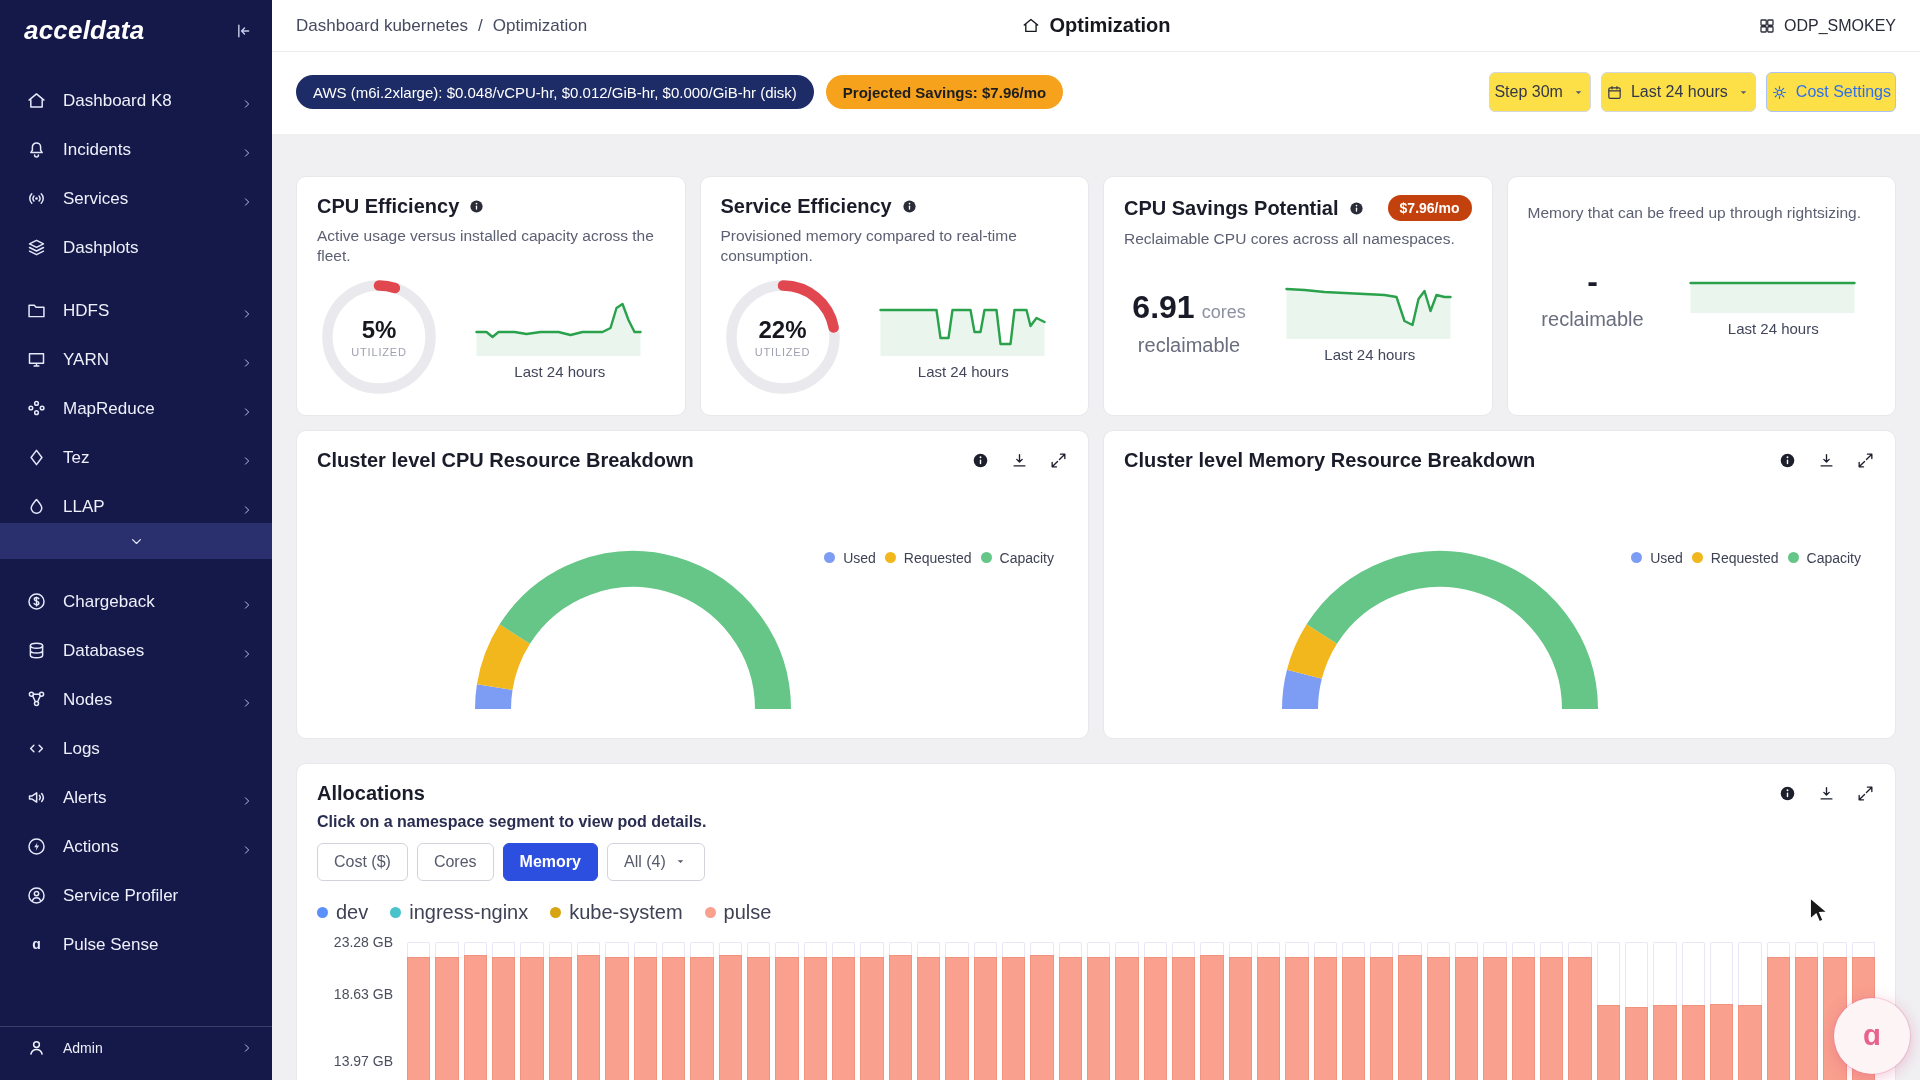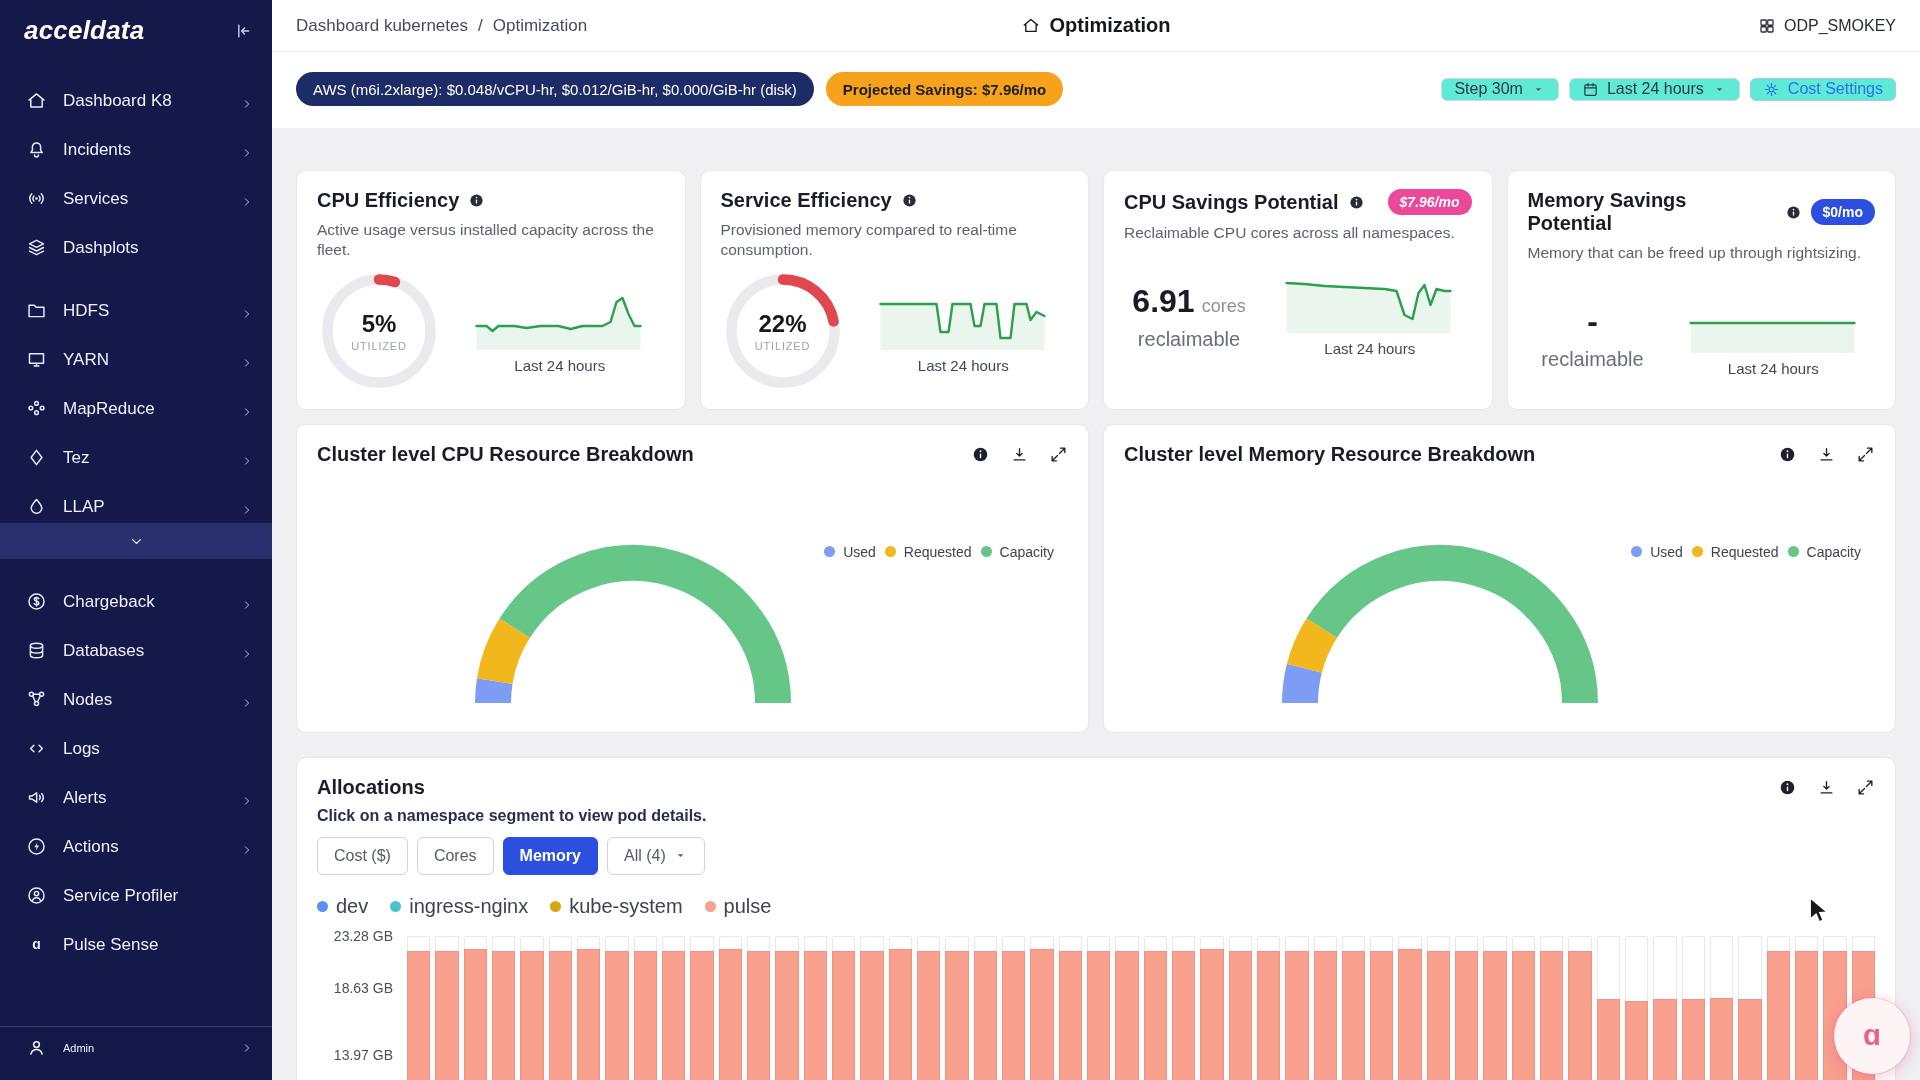--- a/index.html
+++ b/index.html
@@ -14,54 +14,54 @@
   .icon { display:inline-flex; }
   .icon svg { width:100%; height:100%; display:block; }
   .collapse { width:20px; height:20px; color:#c9cdeb; cursor:pointer; }
   .nav { flex:1; overflow:hidden; padding-top:4px; }
   .nav-item { display:flex; align-items:flex-end; gap:16px; height:49px; padding:0 18px 0 26px; font-size:17px; color:#eef0fb; cursor:pointer; }
   .nav-item.gap { margin-top:14px; }
   .nav-item .nav-ic { width:21px; height:21px; color:#e6e9fa; flex:none; }
   .nav-item .chev { margin-left:auto; width:14px; height:14px; color:#b7bcdf; }
   .expander { height:36px; margin:6px 0 4px; background:#2a2f6e; display:flex; align-items:center; justify-content:center; cursor:pointer; }
   .expander .icon { width:17px; height:17px; color:#e6e9fa; }
-  .admin-row { margin-top:auto; border-top:1px solid rgba(255,255,255,.16); height:54px; display:flex; align-items:center; gap:16px; padding:0 18px 12px 26px; font-size:11px; color:#eef0fb; cursor:pointer; }
+  .admin-row { margin-top:auto; border-top:1px solid rgba(255,255,255,.16); height:54px; display:flex; align-items:center; gap:16px; padding:0 18px 12px 26px; font-size:14px; color:#eef0fb; cursor:pointer; }
   .admin-row .nav-ic { width:21px; height:21px; }
   .admin-row .chev { margin-left:auto; width:14px; height:14px; color:#b7bcdf; }
 
   
   .main { position:absolute; left:272px; right:0; top:0; bottom:0; display:flex; flex-direction:column; }
   .topbar { height:52px; background:#fff; border-bottom:1px solid #ececf0; display:flex; align-items:center; padding:0 24px; position:relative; flex:none; }
   .breadcrumb { display:flex; gap:10px; font-size:17px; color:#474b60; }
   .crumb { cursor:pointer; }
   .page-title { position:absolute; left:50%; transform:translateX(-50%); display:flex; align-items:center; gap:9px; font-size:20px; font-weight:bold; color:#17181f; }
   .page-title .icon { width:19px; height:19px; color:#17181f; }
   .org { margin-left:auto; display:flex; align-items:center; gap:8px; font-size:16px; color:#2a2c3a; cursor:pointer; }
   .org .icon { width:18px; height:18px; }
 
   .content { flex:1; padding:0 24px; overflow:hidden; position:relative; }
   .toolbar-band { margin:0 -24px; padding:20px 24px 22px; background:#fff; display:flex; align-items:center; }
   .pills { display:flex; gap:12px; }
   .pill { height:34px; display:flex; align-items:center; padding:0 17px; border-radius:17px; font-size:15px; white-space:nowrap; }
   .pill-aws { background:#1d2c66; color:#fff; }
   .pill-sav { background:#f6a21d; color:#1e1e1e; font-weight:bold; }
   .controls { margin-left:auto; display:flex; gap:10px; }
-  .btn { height:23px; display:flex; align-items:center; gap:8px; background:#5eead4; border:1px solid #d6d7dd; border-radius:6px; padding:0 12px; font-size:16px; color:#33374a; cursor:pointer; font-family:inherit; }
+  .btn { height:40px; display:flex; align-items:center; gap:8px; background:#fde047; border:1px solid #d6d7dd; border-radius:6px; padding:0 4px; font-size:16px; color:#33374a; cursor:pointer; font-family:inherit; }
   .btn .icon { width:17px; height:17px; }
   .btn .caret { width:15px; height:15px; color:#55596c; }
   .btn-cost { color:#2f6fed; border-color:#a9c3f6; }
   .btn-cost .icon { color:#2f6fed; }
 
   .row1 { display:grid; grid-template-columns:repeat(4,1fr); gap:14px; margin-top:42px; }
   .card { background:#fff; border:1px solid #e7e7ec; border-radius:10px; padding:18px 20px 16px; }
   .title-row { display:flex; align-items:center; gap:9px; }
   .card-title { font-size:20px; font-weight:bold; color:#1a1c2a; }
   .info-ic { width:17px; height:17px; color:#2a2c38; cursor:pointer; flex:none; }
   .badge { margin-left:auto; height:26px; display:flex; align-items:center; padding:0 12px; border-radius:13px; font-size:14px; font-weight:bold; color:#fff; white-space:nowrap; }
-  .badge-green { background:#ec4899;font-style:italic; }
+  .badge-green { background:#c2410c; }
   .badge-blue { background:#2d4fe0; }
   .card-desc { margin-top:8px; font-size:15.5px; line-height:1.32; color:#5d6073; min-height:40px; }
   .card-body { display:flex; align-items:center; gap:14px; margin-top:8px; }
   .donut-wrap { position:relative; width:124px; height:124px; flex:none; }
   .donut-center { position:absolute; inset:0; display:flex; flex-direction:column; align-items:center; justify-content:center; }
   .donut-pct { font-size:24px; font-weight:bold; color:#17181f; }
   .donut-sub { font-size:11px; letter-spacing:.8px; color:#9ea1b0; margin-top:2px; }
   .spark-col { flex:1; display:flex; flex-direction:column; align-items:center; min-width:0; }
   .spark { width:100%; max-width:195px; height:64px; }
   .spark-caption { font-size:15px; color:#42465a; margin-top:5px; }
@@ -527,31 +527,20 @@
               <svg class="spark" viewBox="0 0 170 64">
                   <polygon points="2,12 20,13 40,15 60,16 80,17 100,18 112,20 120,44 128,48 134,22 140,14 146,34 152,18 160,20 166,20 166,62 2,62" fill="rgba(42,161,75,0.10)"></polygon>
                   <polyline points="2,12 20,13 40,15 60,16 80,17 100,18 112,20 120,44 128,48 134,22 140,14 146,34 152,18 160,20 166,20" fill="none" stroke="#2aa14b" stroke-width="2.4" stroke-linecap="round" stroke-linejoin="round"></polyline>
                 </svg>
               <div class="spark-caption">Last 24 hours</div>
             </div>
           </div>
         </div>
 
         <div class="card">
-          <div class="title-row">
-            <span class="card-title">Memory Savings Potential</span>
-            <span class="icon info-ic">
-                <svg viewBox="0 0 24 24">
-                  <circle cx="12" cy="12" r="8.6" fill="currentColor"></circle>
-                  <rect x="11.1" y="10.6" width="1.8" height="6" rx="0.9" fill="#fff"></rect>
-                  <circle cx="12" cy="7.9" r="1.2" fill="#fff"></circle>
-                </svg>
-              </span>
-            <span class="badge badge-blue">$0/mo</span>
-          </div>
           <div class="card-desc">Memory that can be freed up through rightsizing.</div>
           <div class="card-body">
             <div class="val-col">
               <div class="big-row">
                 <span class="big-val">-</span>
               </div>
               <div class="reclaim">reclaimable</div>
             </div>
             <div class="spark-col">
               <svg class="spark" viewBox="0 0 170 64">

